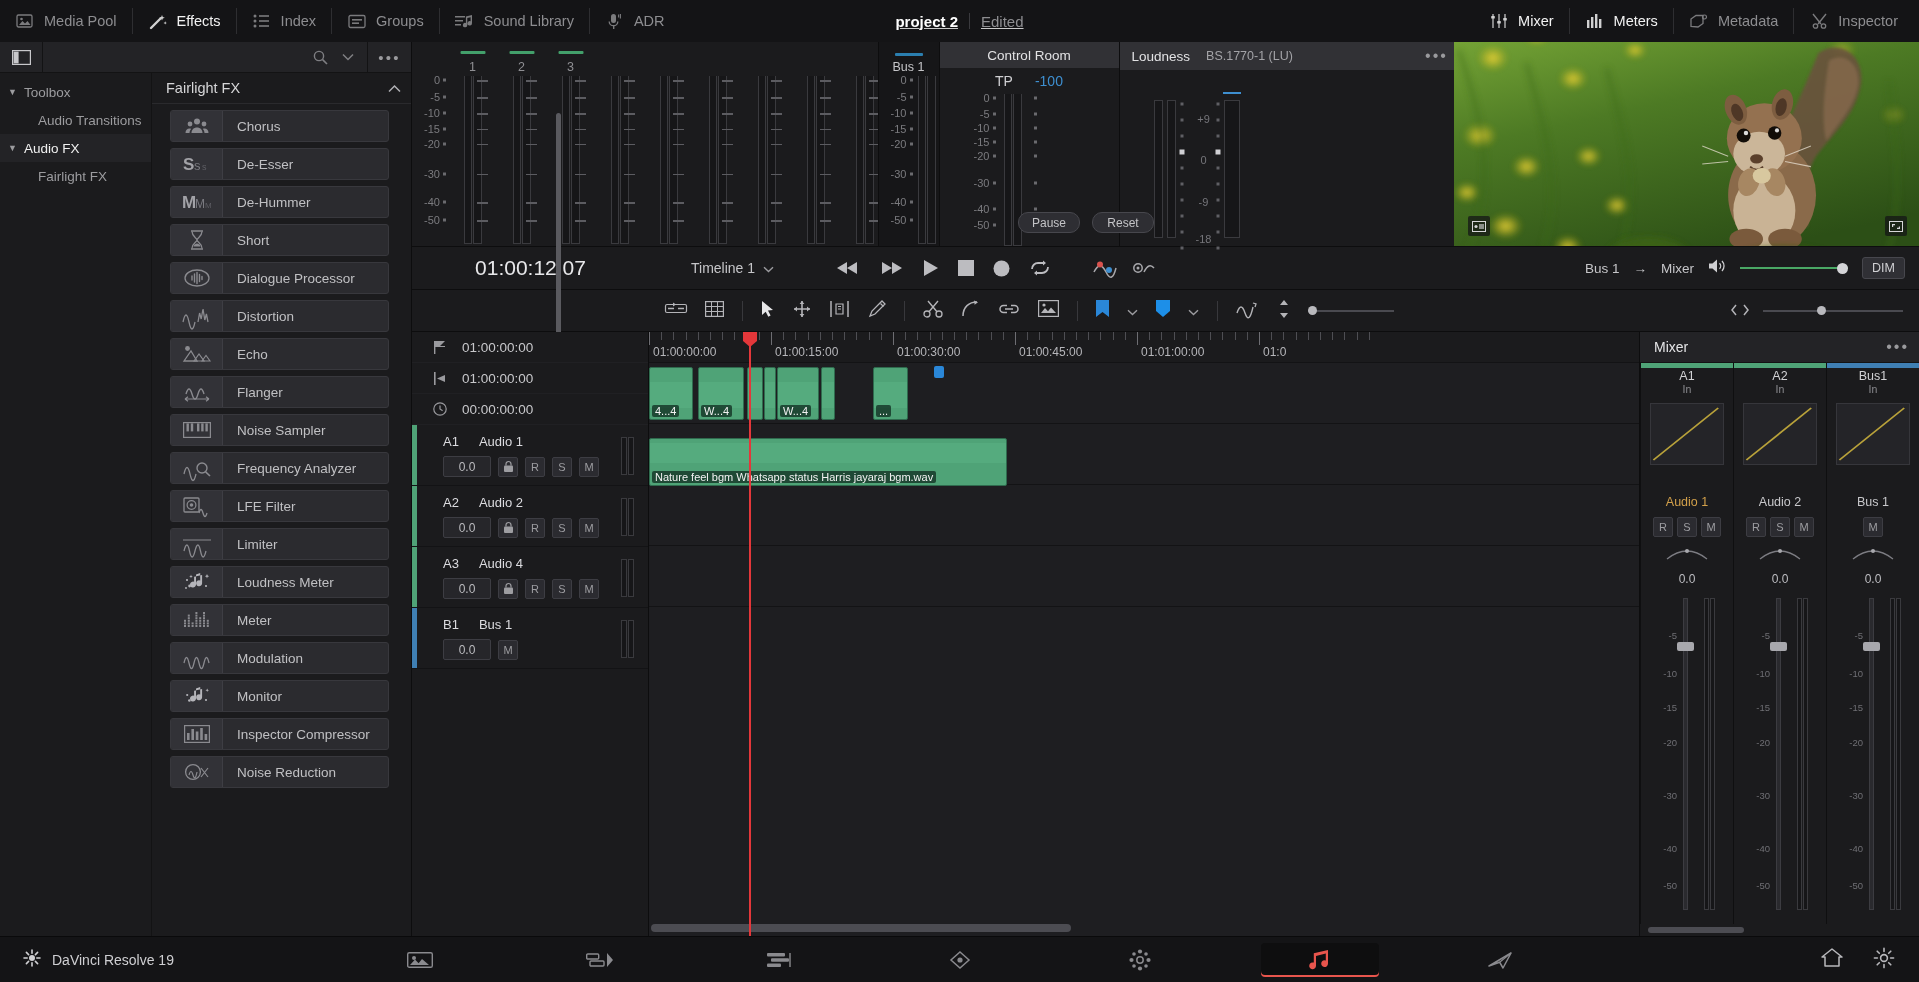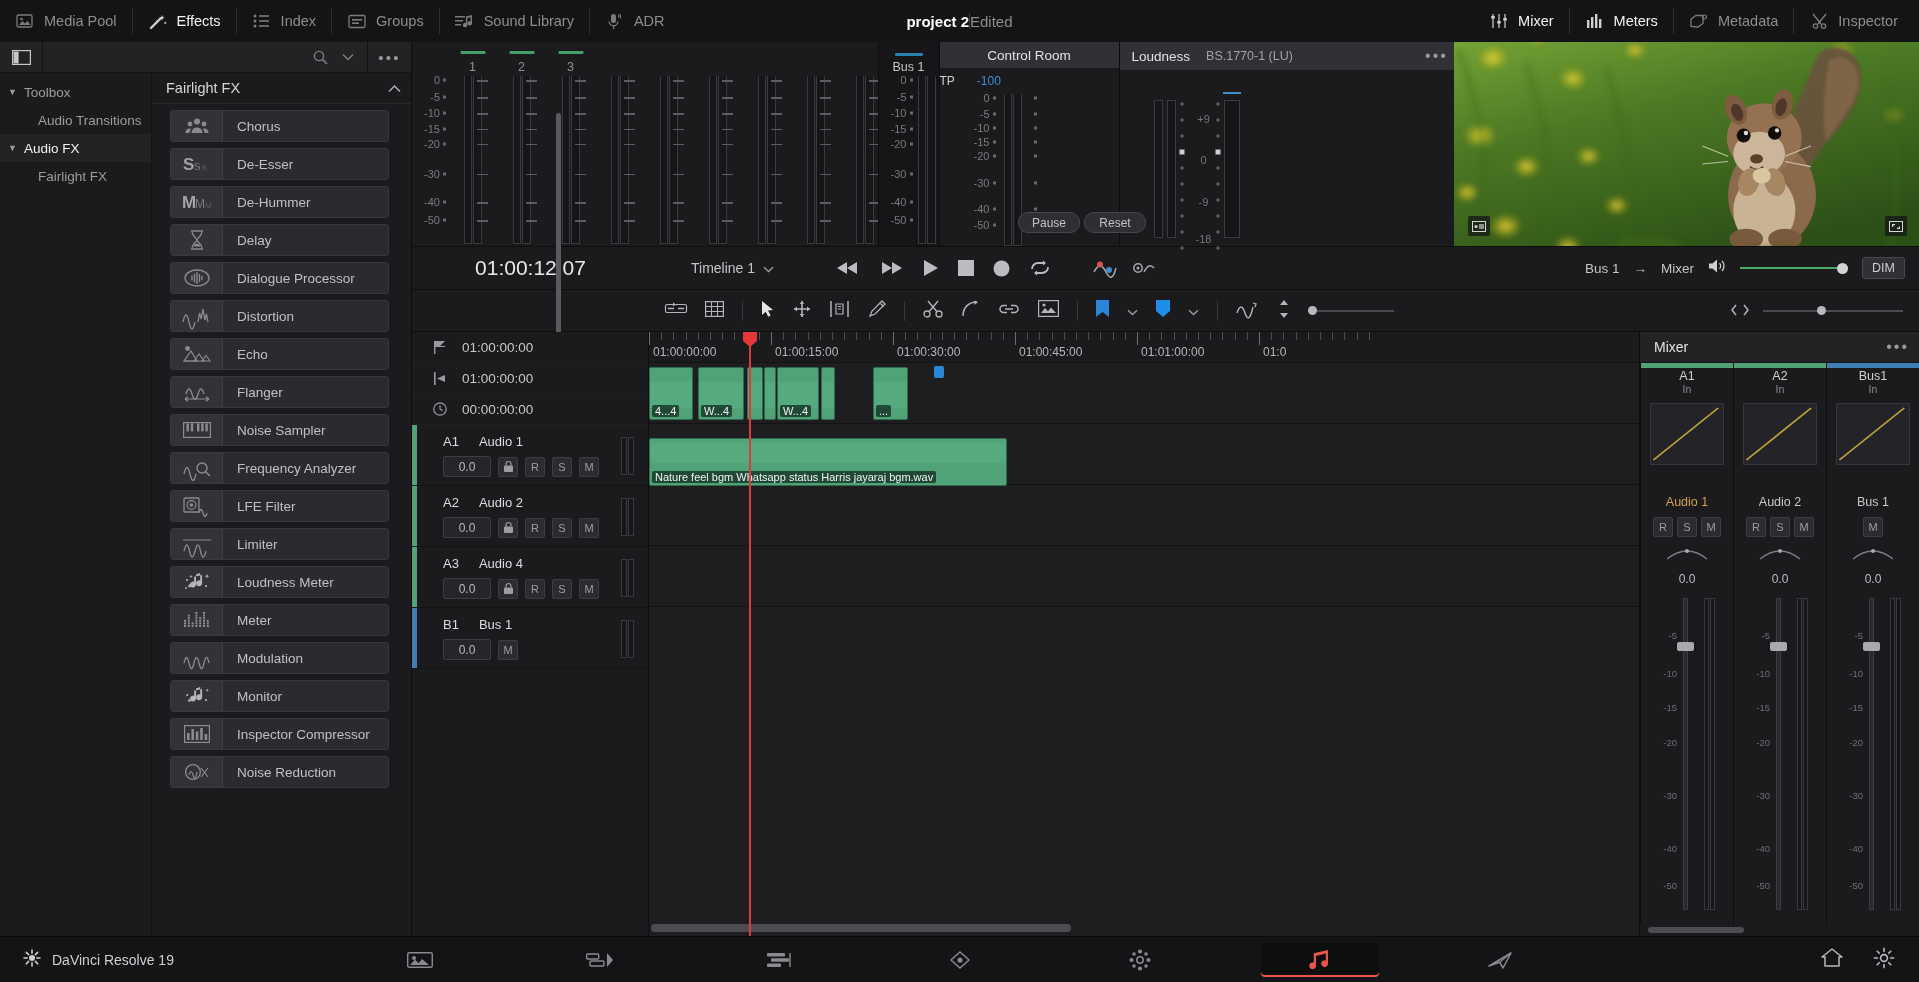--- a/index.html
+++ b/index.html
@@ -22,22 +22,22 @@
   .tb-item {
     display: flex; align-items: center; gap: 9px; padding: 0 15px; height: 100%;
     color: #8d8d90; font-size: 14.5px; cursor: default; position: relative;
   }
   .tb-item.active { color: #f2f2f2; }
   .tb-sep { width: 1px; height: 26px; background: #2e2e31; }
   .tb-ico { width: 20px; height: 20px; display: flex; align-items: center; justify-content: center; opacity: .85; }
   .tb-ico svg { display: block; }
   .tb-title {
     position: absolute; left: 0; right: 0; text-align: center;
-    display: flex; align-items: center; justify-content: center; gap: 0;
-    pointer-events: none; font-size: 15px;
+    display: flex; align-items: center; justify-content: center; gap: 11px;
+    pointer-events: none; font-size: 15px; text-decoration: underline;
   }
   .tb-title .proj { color: #ffffff; font-weight: bold; pointer-events: auto; }
   .tb-title .bar { width: 1px; height: 16px; background: #3a3a3e; }
   .tb-title .edited { color: #8d8d90; pointer-events: auto; }
   .tb-right { margin-left: auto; display: flex; align-items: center; height: 100%; padding-right: 6px; }
 
   
   .body { flex: 1; display: flex; min-height: 0; }
 
   
@@ -94,41 +94,41 @@
   .mt-ticks u { position: absolute; left: 29px; width: 11px; height: 1.5px; background: #5c5c61; }
 
   .busblock { width: 62px; flex: 0 0 62px; border-left: 1px solid #0d0d0e; border-right: 1px solid #0d0d0e; background: #161618; display: flex; flex-direction: column; }
   .busblock .hdr { height: 34px; display: flex; flex-direction: column; align-items: center; justify-content: flex-end; }
   .busblock .hdr .dash { width: 28px; height: 3px; background: #2b7fb0; border-radius: 1px; margin-bottom: 4px; }
   .busblock .hdr .lbl { font-size: 12.5px; color: #c5c5c8; padding-bottom: 2px; }
   .busblock .scal { flex: 1; display: flex; position: relative; }
 
   .ctrlroom { width: 180px; flex: 0 0 180px; background: #1b1b1d; display: flex; flex-direction: column; border-right: 1px solid #0d0d0e; }
   .ctrlroom .ttl { height: 28px; background: #313135; display: flex; align-items: center; justify-content: center; font-size: 13.5px; color: #e2e2e4; }
-  .cr-tp { height: 28px; display: flex; align-items: center; justify-content: flex-start; gap: 22px; font-size: 12px; }
+  .cr-tp { height: 28px; display: flex; align-items: center; justify-content: center; gap: 22px; font-size: 14px; }
   .cr-tp .k { color: #cfcfd2; }
   .cr-tp .v { color: #3e8fd0; }
   .cr-body { flex: 1; display: flex; position: relative; }
 
   .loudness { width: 334px; flex: 0 0 334px; background: #1b1b1d; display: flex; flex-direction: column; }
   .ld-head { height: 28px; background: #313135; display: flex; align-items: center; padding-left: 12px; gap: 16px; }
   .ld-head .t { font-size: 13.5px; color: #e2e2e4; }
   .ld-head .std { font-size: 12.5px; color: #a3a3a7; }
   .ld-head .dots { margin-left: auto; width: 34px; height: 100%; display: flex; align-items: center; justify-content: center; letter-spacing: 2px; color: #9a9a9d; }
   .ld-body { flex: 1; display: flex; padding-top: 4px; }
   .ld-meters { width: 152px; flex: 0 0 152px; display: flex; position: relative; }
   .ld-axis { position: relative; width: 100%; }
   .ld-axis span { position: absolute; font-size: 11px; color: #75757a; transform: translate(-50%,-50%); }
   .ld-axis i { position: absolute; width: 3px; height: 3px; background: #5f5f64; transform: translate(-50%,-50%); }
   .ld-bar { position: absolute; background: #161618; border: 1px solid #3a3a3e; }
   .ld-stats { flex: 1; padding: 16px 0 0 14px; }
   .ld-stat { margin-bottom: 13px; }
   .ld-stat .k { font-size: 13px; color: #d2d2d5; }
   .ld-stat .v { font-size: 13px; margin-top: 3px; }
-  .ld-btns { display: flex; gap: 4px; padding: 2px 0 0 0; align-items: flex-end; }
+  .ld-btns { display: flex; gap: 12px; padding: 2px 0 0 0; align-items: flex-end; }
   .ld-btn { width: 62px; height: 21px; background: #2e2e33; border: 1px solid #47474d; border-radius: 10px; display: flex; align-items: center; justify-content: center; font-size: 12px; color: #c4c4c7; }
 
   .viewer { flex: 1; min-width: 0; position: relative; overflow: hidden; background: #000; }
   .viewer .photo { position: absolute; inset: 0; }
   .viewer .vbtn { position: absolute; width: 22px; height: 20px; background: rgba(20,20,22,.72); border-radius: 2px; display: flex; align-items: center; justify-content: center; }
 
   
   .transport { height: 43px; flex: 0 0 43px; background: #1b1b1d; display: flex; align-items: center; border-bottom: 1px solid #0d0d0e; }
   .tc-big { width: 237px; text-align: center; font-size: 21px; color: #e8e8ea; font-family: "Liberation Sans", sans-serif; }
   .tl-name { display: flex; align-items: center; gap: 8px; font-size: 14px; color: #c6c6c9; margin-left: 42px; }
@@ -454,21 +454,21 @@
                 <div class="nm">De-Hummer</div>
               </div>
               <div class="fx-item">
                 <div class="ic">
                   <svg width="16" height="20" viewBox="0 0 16 20">
                     <path d="M2 1h12M2 19h12" stroke="#8a8a8f" stroke-width="1.5"></path>
                     <path d="M3 1.6c0 5 5 6.4 5 8.4s-5 3.4-5 8.4M13 1.6c0 5-5 6.4-5 8.4s5 3.4 5 8.4" fill="none" stroke="#8a8a8f" stroke-width="1.3"></path>
                     <path d="M4.4 16.6c.6-2.6 2.6-3.2 3.6-3.2s3 .6 3.6 3.2z" fill="#8a8a8f"></path>
                   </svg>
                 </div>
-                <div class="nm">Delay</div>
+                <div class="nm">Short</div>
               </div>
               <div class="fx-item">
                 <div class="ic">
                   <svg width="26" height="19" viewBox="0 0 26 19">
                     <ellipse cx="13" cy="9" rx="12" ry="8" fill="none" stroke="#8a8a8f" stroke-width="1.3"></ellipse>
                     <g stroke="#8a8a8f" stroke-width="1.4" stroke-linecap="round">
                       <path d="M8 7v4M10.5 5v8M13 3.5v11M15.5 5.5v7M18 7.5v3"></path>
                     </g>
                   </svg>
                 </div>

